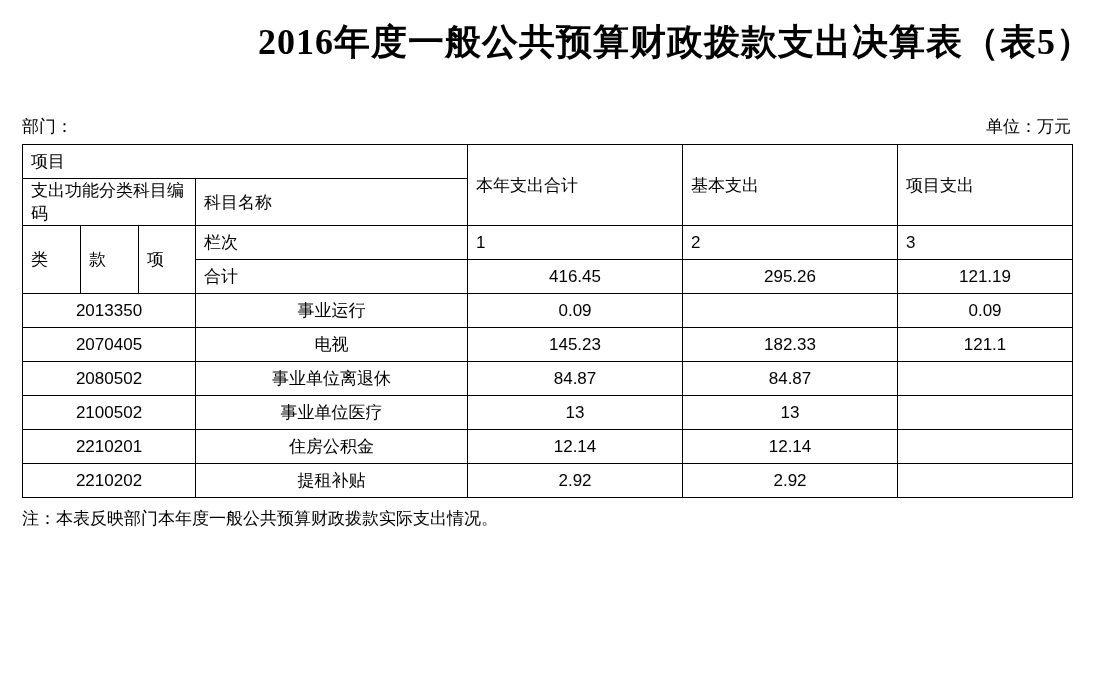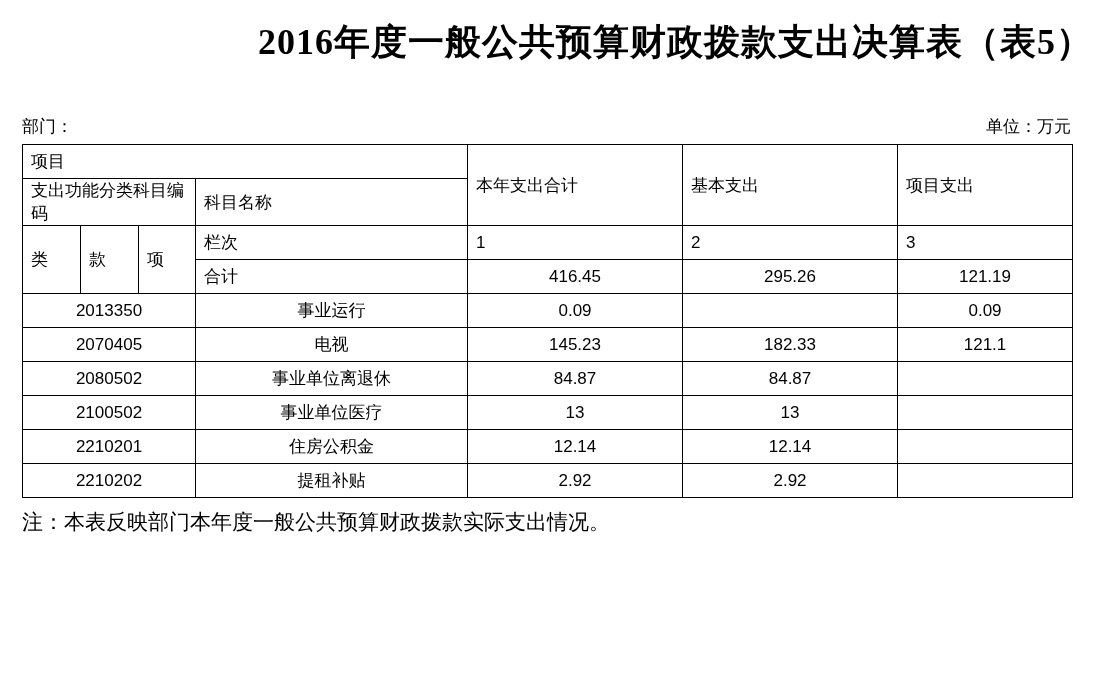--- a/index.html
+++ b/index.html
@@ -54,21 +54,21 @@
   .c-center { text-align: left; }
   .c-right  { text-align: center; }
   .c-left   { text-align: center; }
   .item-head { height: 60px; }
   .subject-head { height: 95px; }
   .lanci-row td { height: 34px; }
   .total-row td { height: 32px; }
   .data-row td { height: 35px; }
   .notes {
     margin: 8px 22px 0 22px;
-    font-size: 21px;
+    font-size: 17px;
     font-family: Liberation Serif, serif;
     line-height: 1.55;
   }
   .notes div { margin-bottom: 2px; }
 </style>
 </head>
 <body>
 
 <div class="page">
 

